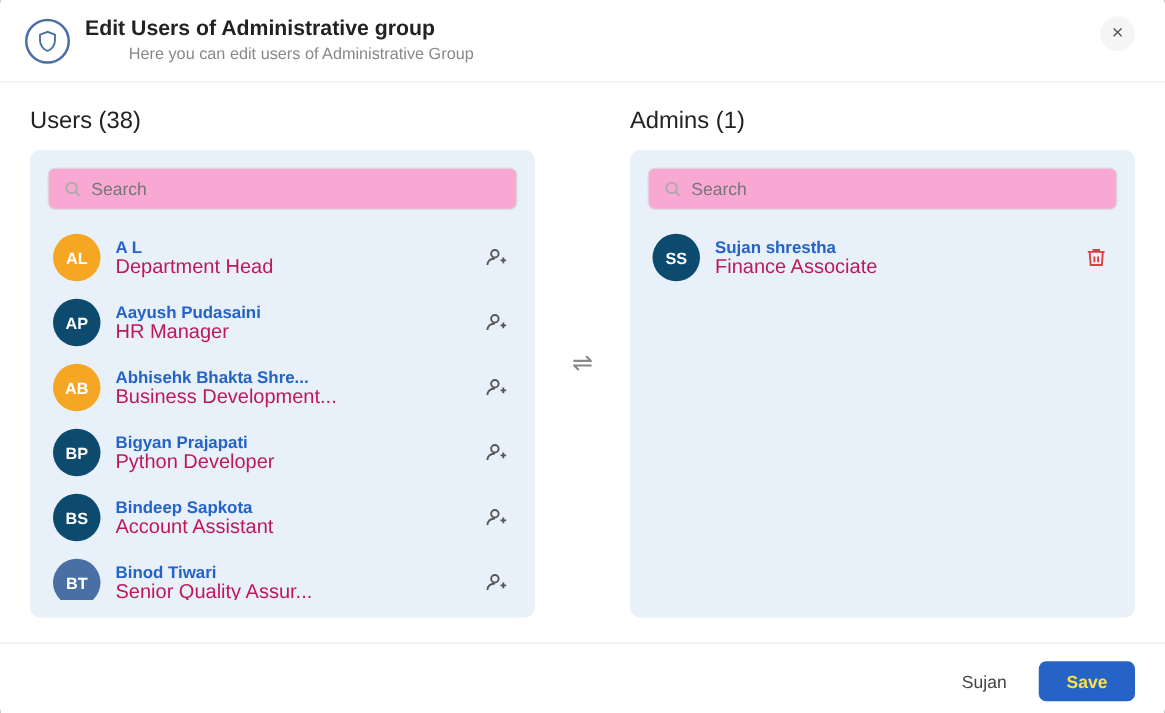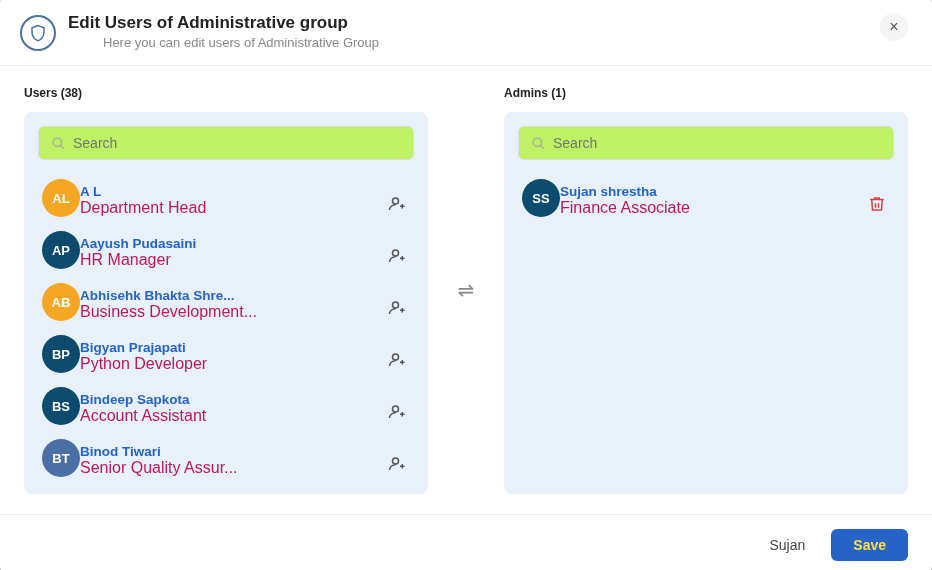--- a/index.html
+++ b/index.html
@@ -100,40 +100,40 @@
       overflow: hidden;
     }
 
     .panel {
       flex: 1;
       display: flex;
       flex-direction: column;
     }
 
     .panel-title {
-      font-size: 12px;
-      font-weight: 700;
+      font-size: 19px;
+      font-weight: 400;
       color: #222;
       margin-bottom: 12px;
     }
 
     .panel-inner {
       background: #e8f0fa;
       border-radius: 8px;
       padding: 14px;
       flex: 1;
       display: flex;
       flex-direction: column;
       overflow: hidden;
     }
 
     .search-box {
       display: flex;
       align-items: center;
-      background: #bef264;
+      background: #f9a8d4;
       border: 1px solid #ddd;
       border-radius: 6px;
       padding: 8px 12px;
       gap: 8px;
       margin-bottom: 12px;
     }
 
     .search-box input {
       border: none;
       outline: none;
@@ -156,23 +156,23 @@
     }
 
     .user-list::-webkit-scrollbar {
       width: 5px;
     }
     .user-list::-webkit-scrollbar-track { background: transparent; }
     .user-list::-webkit-scrollbar-thumb { background: #bbb; border-radius: 3px; }
 
     .user-row {
       display: flex;
-      align-items: flex-end;
+      align-items: center;
       padding: 7px 4px;
-      gap: 0;
+      gap: 12px;
       border-radius: 4px;
     }
 
     .avatar {
       width: 38px;
       height: 38px;
       border-radius: 50%;
       object-fit: cover;
       flex-shrink: 0;
       background: #ccc;

